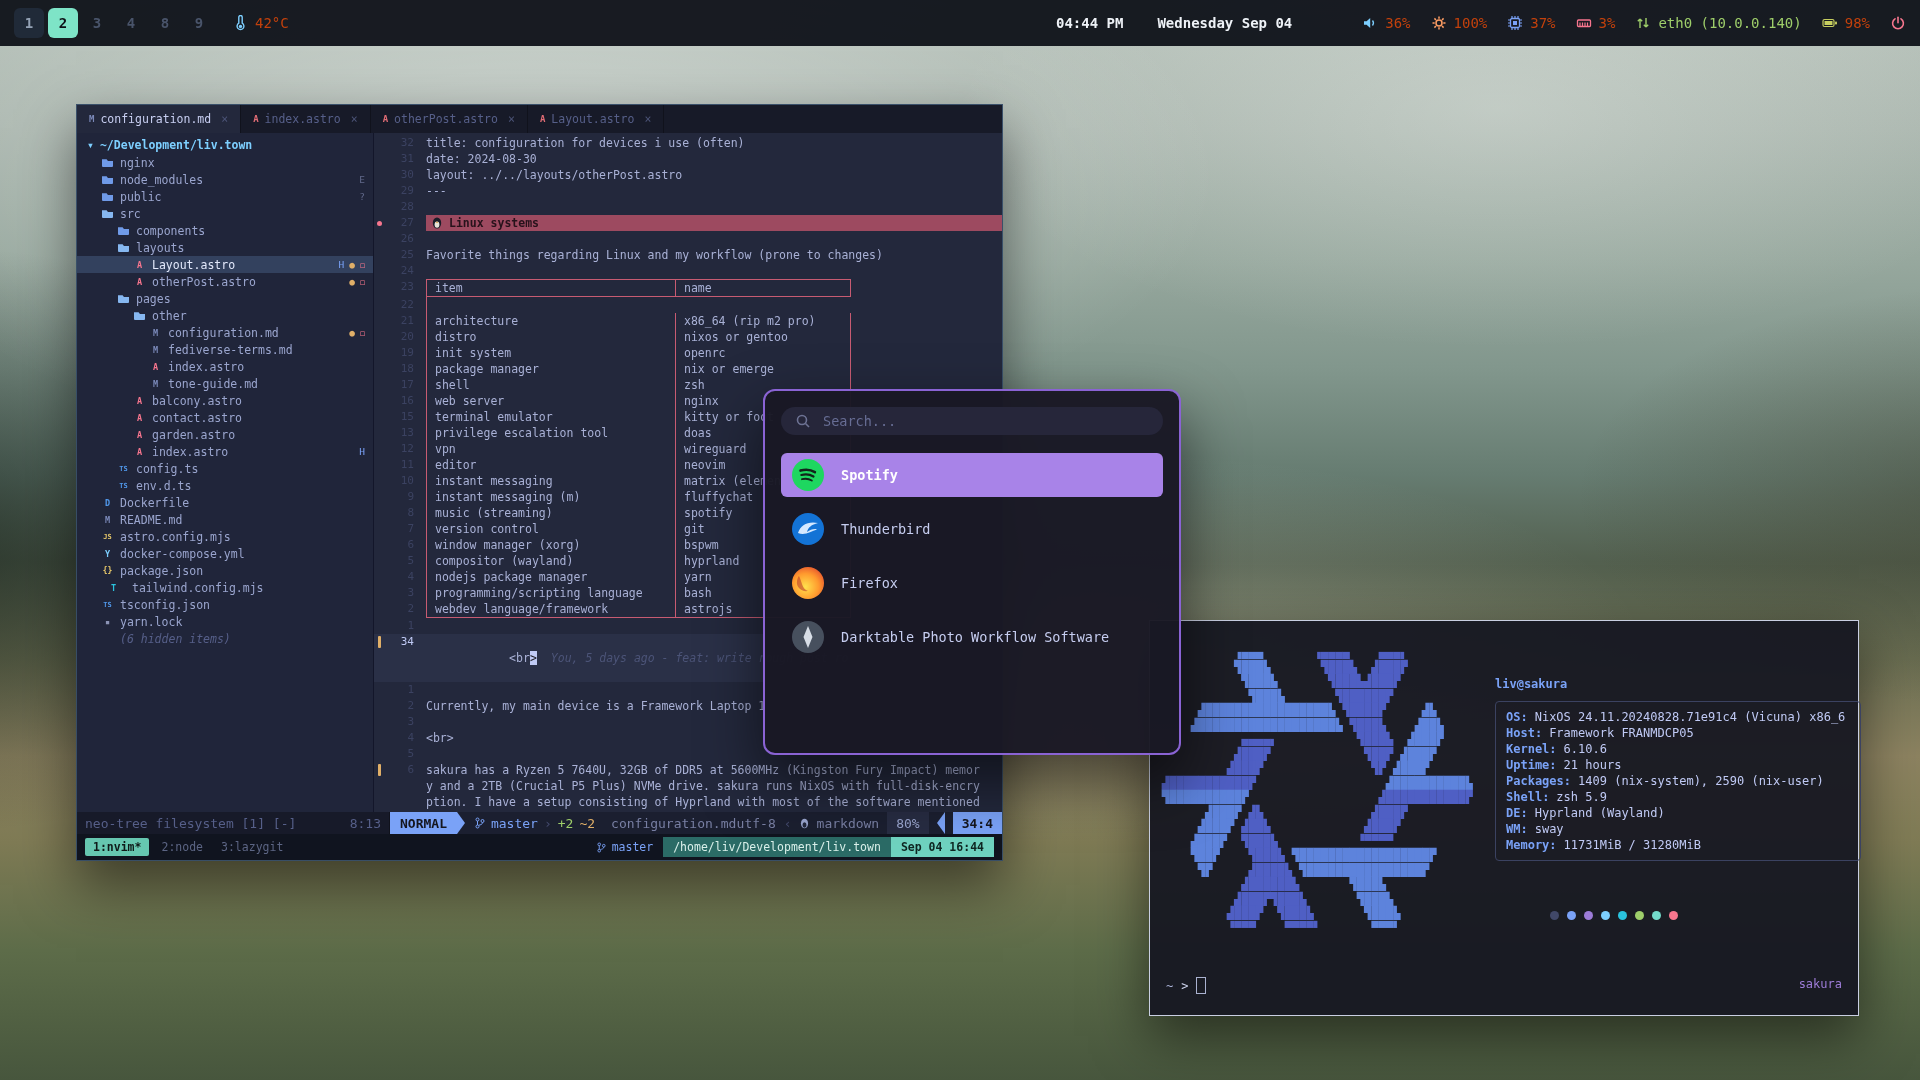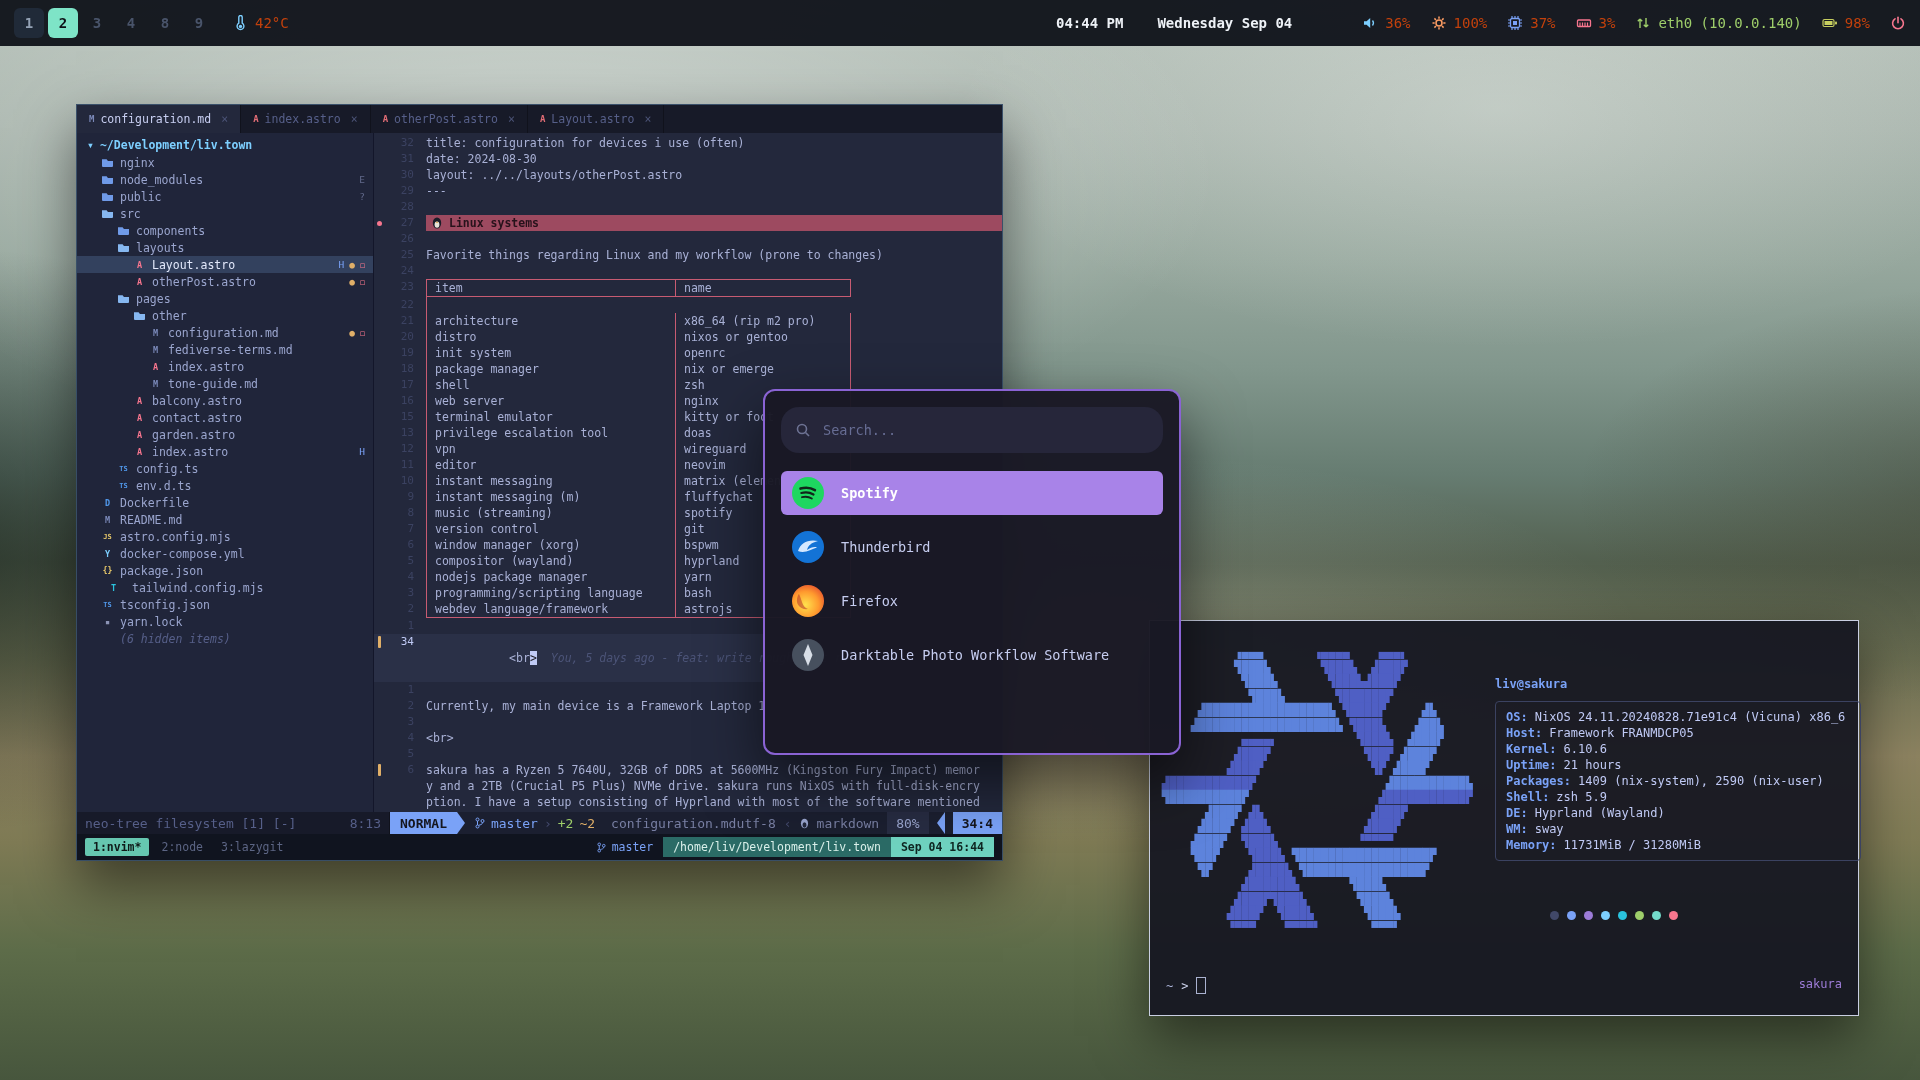--- a/index.html
+++ b/index.html
@@ -129,21 +129,21 @@
   .tmux-branch{color:#7aa2f7;padding:0 10px;display:flex;gap:6px;align-items:center}
   .tmux-path{background:#2b6b66;color:#d9f0ea;padding:3px 10px}
   .tmux-date{background:#6fd3c0;color:#0f2722;padding:3px 10px;font-weight:bold}
   
   .launcher{
     position:absolute;left:763px;top:389px;width:414px;height:362px;
     background:rgba(25,24,36,.97);border:2px solid #8a63d4;border-radius:12px;
     box-shadow:0 26px 60px rgba(0,0,0,.55);overflow:hidden;
     font-size:13.5px;color:#c6cdf0;z-index:40;
   }
-  .search-box{margin:16px 16px 18px;height:46px;background:#26263a;border-radius:18px;display:flex;align-items:center;padding:0 14px;gap:10px}
+  .search-box{margin:16px 16px 18px;height:28px;background:#26263a;border-radius:18px;display:flex;align-items:center;padding:0 14px;gap:10px}
   .search-box input{flex:1;background:transparent;border:none;outline:none;color:#c6cdf0;font-family:"DejaVu Sans Mono",monospace;font-size:13.5px}
   .search-box input::placeholder{color:#676d94}
   .l-item{display:flex;align-items:center;gap:16px;margin:0 16px 10px;height:44px;border-radius:6px;padding:0 10px}
   .l-item.selected{background:#a883e8;color:#ffffff;font-weight:bold}
   .l-icon{width:34px;height:34px;flex:0 0 34px}
   
   .fetch-win{
     position:absolute;left:1149px;top:620px;width:708px;height:394px;
     background:rgba(21,22,33,.94);border:1px solid #c9cfe2;
     box-shadow:0 20px 50px rgba(0,0,0,.5);

